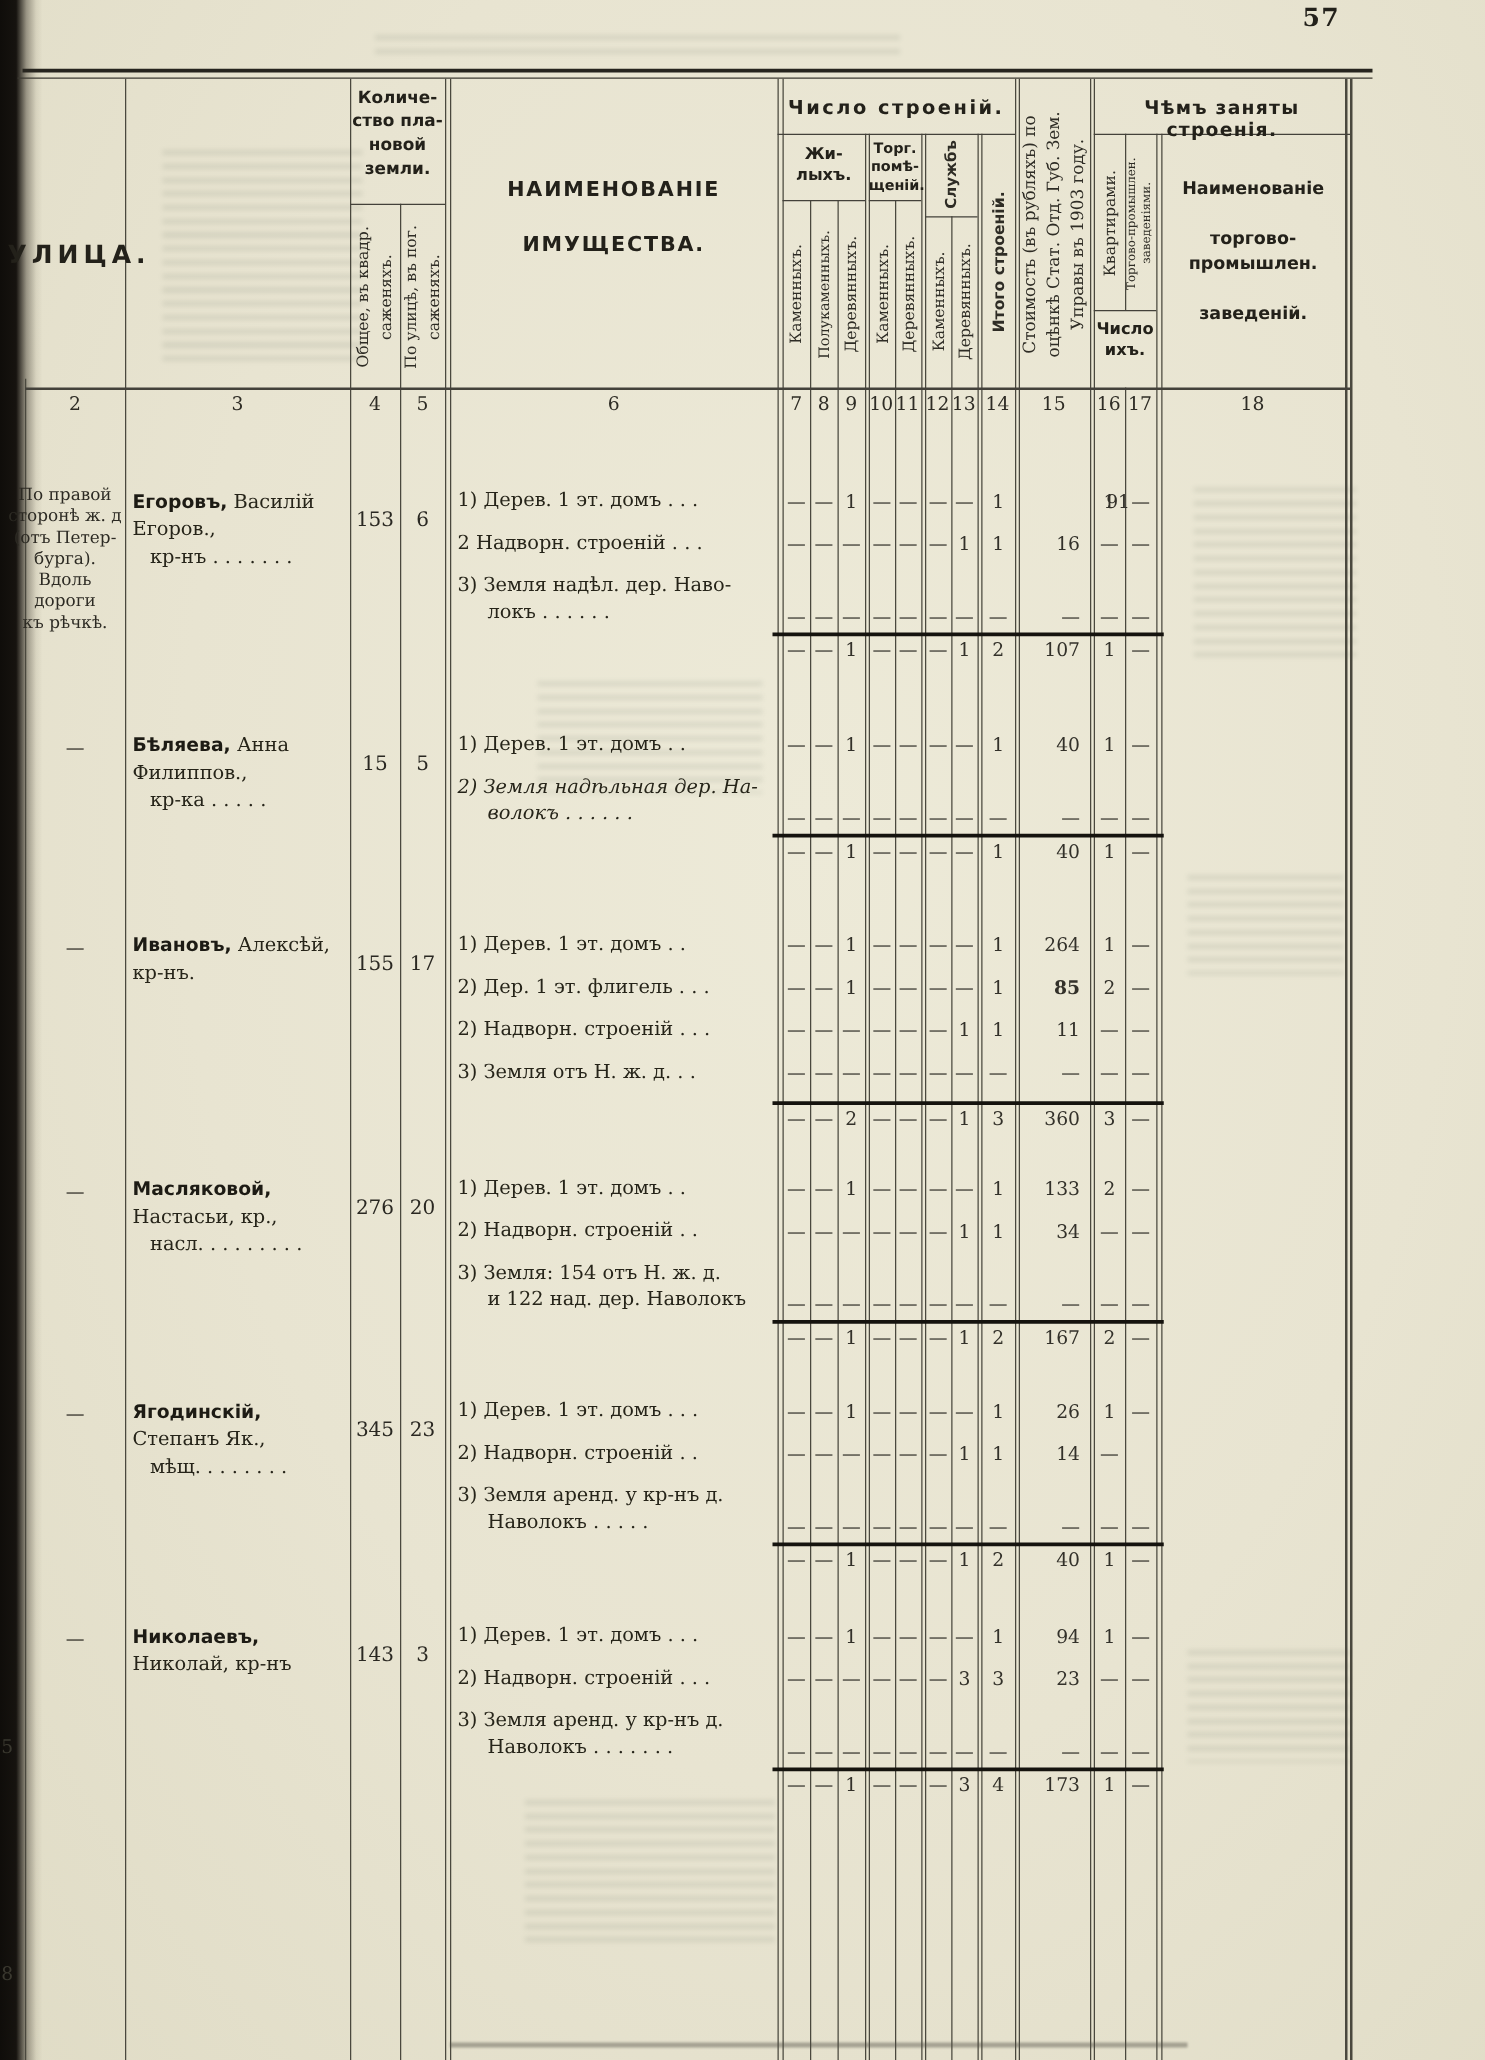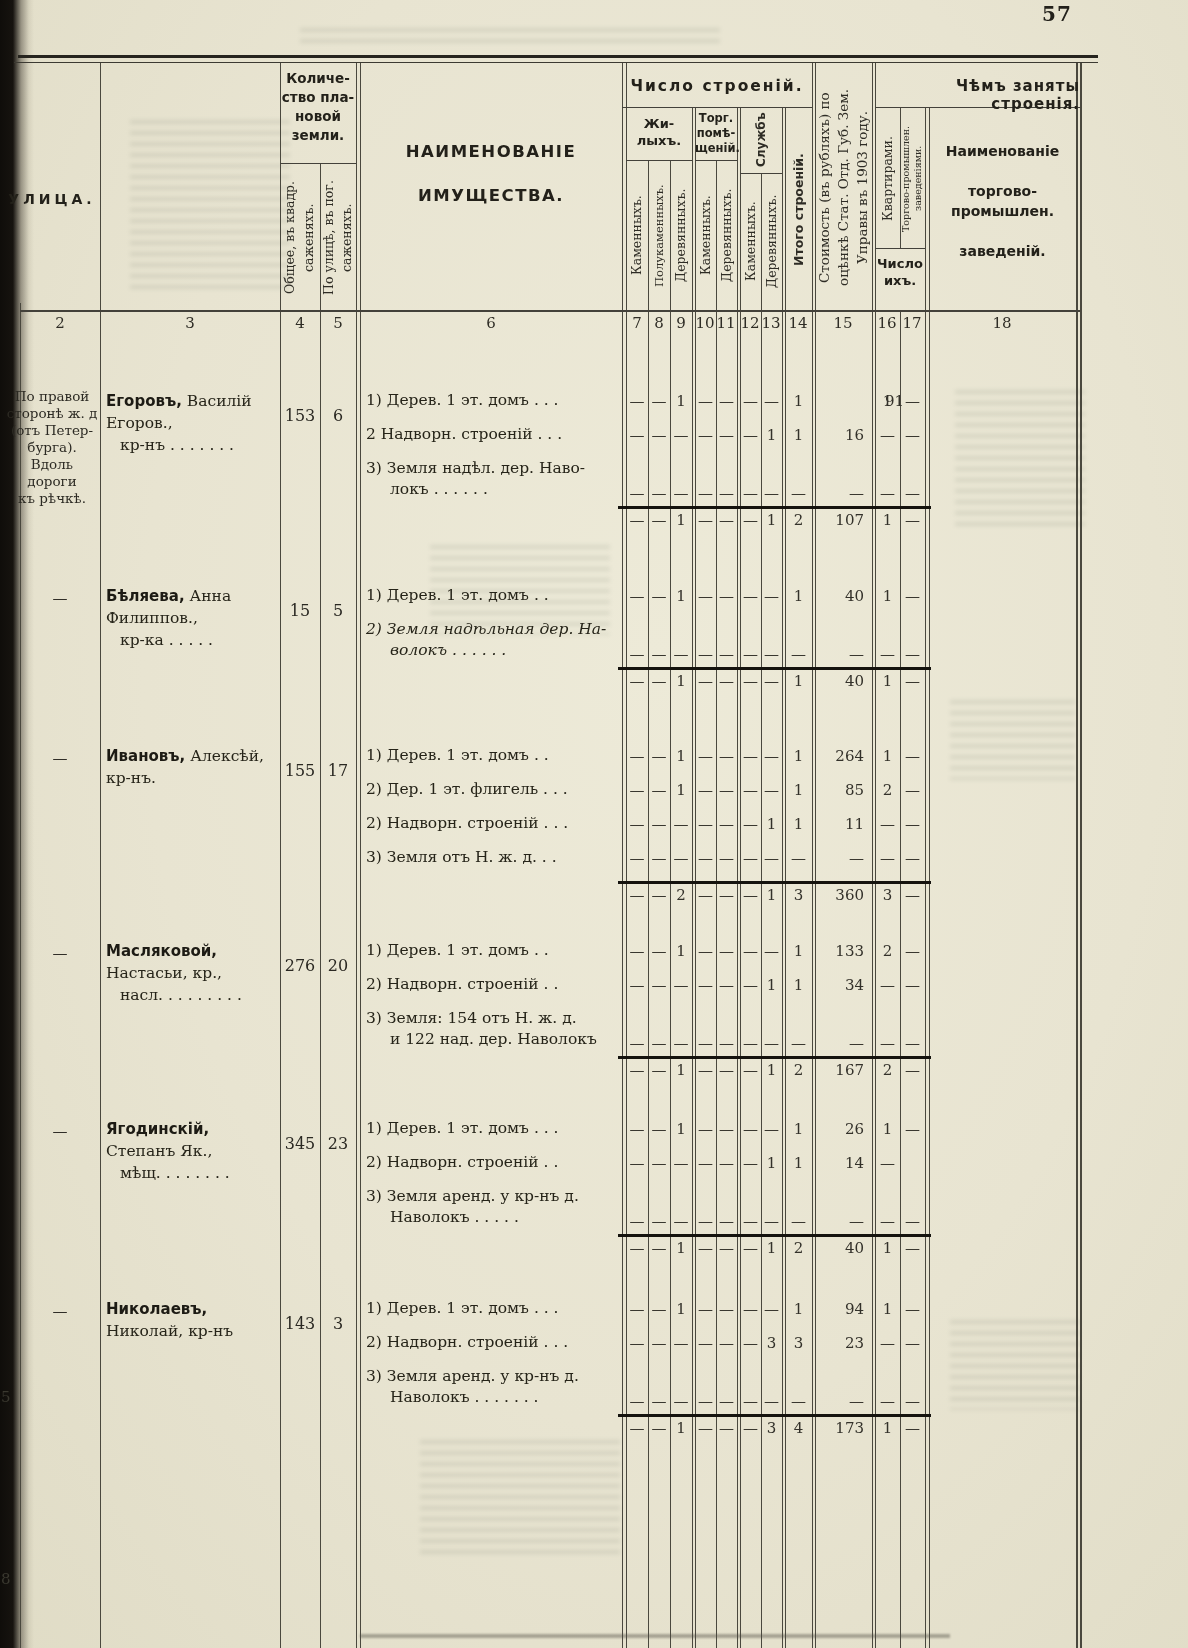--- a/index.html
+++ b/index.html
@@ -92,21 +92,21 @@
         <div class="hl" style="left: 0px; width: 1060px; top: 247px; height: 1.5px;"></div>
         <div class="hl" style="left: 602px; width: 190px; top: 44px; height: 1.3px;"></div>
         <div class="hl" style="left: 855px; width: 205px; top: 44px; height: 1.3px;"></div>
         <div class="hl" style="left: 606px; width: 66px; top: 97px; height: 1.3px;"></div>
         <div class="hl" style="left: 675px; width: 42px; top: 97px; height: 1.3px;"></div>
         <div class="hl" style="left: 720px; width: 42px; top: 110px; height: 1.3px;"></div>
         <div class="hl" style="left: 260px; width: 76px; top: 100px; height: 1.3px;"></div>
         <div class="hl" style="left: 855px; width: 50px; top: 185px; height: 1.3px;"></div>
       </div>
 
-    <div class="hdr-sans" style="left:-14px;top:128px;width:92px;font-size:14px;letter-spacing:4px;">УЛИЦА.</div>
+    <div class="hdr-sans" style="left:-14px;top:128px;width:92px;font-size:20px;letter-spacing:4px;">УЛИЦА.</div>
     <div class="hdr-sans" style="left:258px;top:6px;width:80px;font-size:13.5px;line-height:19px;">Количе-
 ство пла-
 новой
 земли.</div>
     <div class="rot" style="left:260px;top:102px;width:40px;height:145px;line-height:19px;">Общее, въ квадр.
 саженяхъ.</div>
     <div class="rot" style="left:300px;top:102px;width:36px;height:145px;line-height:18px;">По улицѣ, въ пог.
 саженяхъ.</div>
     <div class="hdr-sans" style="left:340px;top:78px;width:262px;font-size:16.5px;letter-spacing:1.5px;line-height:22px;">НАИМЕНОВАНІЕ
 
@@ -125,21 +125,21 @@
     <div class="rot" style="left:650px;top:100px;width:22px;height:145px;line-height:22px;">Деревянныхъ.</div>
     <div class="rot" style="left:675px;top:100px;width:21px;height:145px;line-height:21px;">Каменныхъ.</div>
     <div class="rot" style="left:696px;top:100px;width:21px;height:145px;line-height:21px;">Деревянныхъ.</div>
     <div class="rot" style="left:720px;top:112px;width:21px;height:133px;line-height:21px;">Каменныхъ.</div>
     <div class="rot" style="left:741px;top:112px;width:21px;height:133px;line-height:21px;">Деревянныхъ.</div>
     <div class="rot rot-bold" style="left:765px;top:48px;width:27px;height:197px;line-height:27px;font-size:12.5px;">Итого строеній.</div>
     <div class="rot" style="left:795px;top:6px;width:57px;height:238px;line-height:19px;font-size:13.5px;">Стоимость (въ рубляхъ) по
 оцѣнкѣ Стат. Отд. Губ. Зем.
 Управы въ 1903 году.</div>
 
-    <div class="hdr-sans" style="left:855px;top:14px;width:205px;font-size:15px;letter-spacing:1px;text-align:right;">Чѣмъ заняты строенія.</div>
+    <div class="hdr-sans" style="left:855px;top:14px;width:205px;font-size:15px;letter-spacing:1px;">Чѣмъ заняты строенія.</div>
     <div class="rot" style="left:855px;top:48px;width:25px;height:135px;line-height:25px;">Квартирами.</div>
     <div class="rot" style="left:880px;top:48px;width:25px;height:135px;line-height:12px;font-size:9.5px;">Торгово-промышлен.
 заведеніями.</div>
     <div class="hdr-sans" style="left:855px;top:192px;width:50px;font-size:13px;line-height:17px;">Число
 ихъ.</div>
     <div class="hdr-sans" style="left:909px;top:78px;width:147px;font-size:14px;line-height:20px;">Наименованіе
 
 торгово-промышлен.
 
 заведеній.</div>
@@ -294,21 +294,21 @@
           <div class="cell" style="left: 880px; width: 25px; top: 2px;">—</div>
           <div class="plabel" style="top: 34px;">2) Дер. 1 эт. флигель . . .</div>
           <div class="cell" style="left: 606px; width: 22px; top: 36px;">—</div>
           <div class="cell" style="left: 628px; width: 22px; top: 36px;">—</div>
           <div class="cell" style="left: 650px; width: 22px; top: 36px;">1</div>
           <div class="cell" style="left: 675px; width: 21px; top: 36px;">—</div>
           <div class="cell" style="left: 696px; width: 21px; top: 36px;">—</div>
           <div class="cell" style="left: 720px; width: 21px; top: 36px;">—</div>
           <div class="cell" style="left: 741px; width: 21px; top: 36px;">—</div>
           <div class="cell" style="left: 765px; width: 27px; top: 36px;">1</div>
-          <div class="cell rt" style="left: 795px; width: 49px; top: 36px;">85</div>
+          <div class="cell rt" style="left: 795px; width: 49px; top: 36px; font-weight: bold;">85</div>
           <div class="cell" style="left: 855px; width: 25px; top: 36px;">2</div>
           <div class="cell" style="left: 880px; width: 25px; top: 36px;">—</div>
           <div class="plabel" style="top: 68px;">2) Надворн. строеній . . .</div>
           <div class="cell" style="left: 606px; width: 22px; top: 70px;">—</div>
           <div class="cell" style="left: 628px; width: 22px; top: 70px;">—</div>
           <div class="cell" style="left: 650px; width: 22px; top: 70px;">—</div>
           <div class="cell" style="left: 675px; width: 21px; top: 70px;">—</div>
           <div class="cell" style="left: 696px; width: 21px; top: 70px;">—</div>
           <div class="cell" style="left: 720px; width: 21px; top: 70px;">—</div>
           <div class="cell" style="left: 741px; width: 21px; top: 70px;">1</div>

